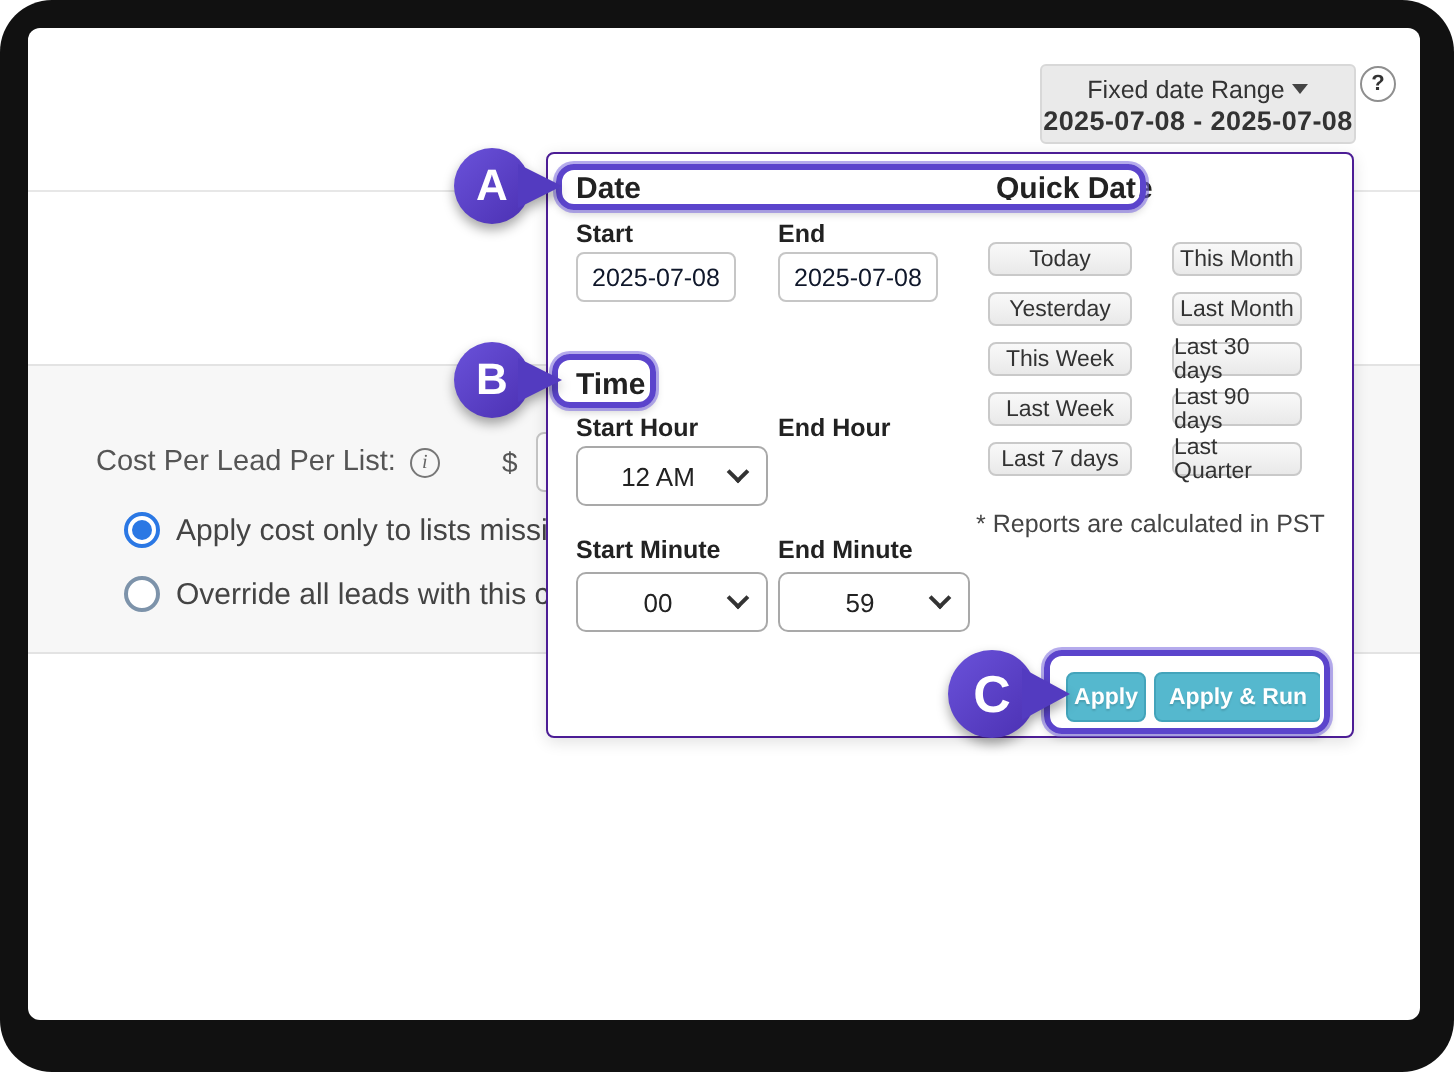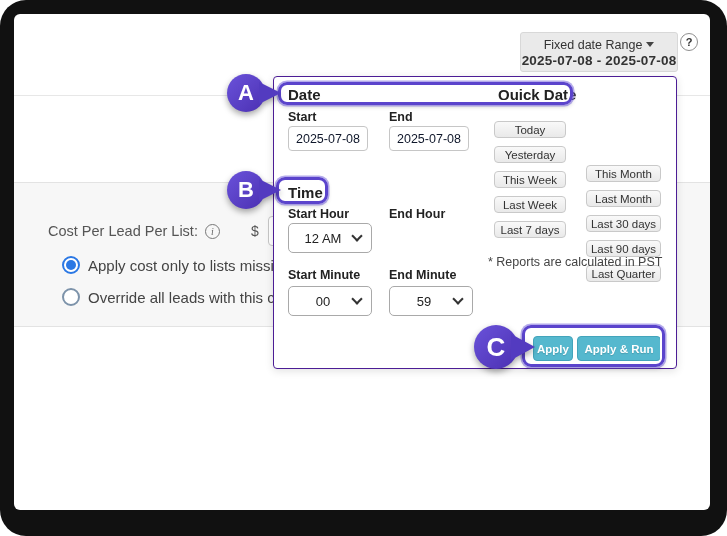--- a/index.html
+++ b/index.html
@@ -61,34 +61,34 @@
   }
   .p-abs { position:absolute; }
   .hdr { font-weight:bold; font-size:15px; color:#222; }
   .lbl { font-weight:bold; font-size:12.5px; color:#222;text-align:center; }
 
   .txt-input {
     position:absolute; width:80px; height:25px; border:1px solid #c6c6c6; border-radius:4px;
     background:#fff; color:#0f172a; font-size:12.5px; display:flex; align-items:center; justify-content:center;
   }
   .sel-box {
-    position:absolute; width:84px; height:30px; border:1px solid #a9a9a9; border-radius:5px;
+    position:absolute; width:96px; height:30px; border:1px solid #a9a9a9; border-radius:5px;
     background:#fff; color:#222; font-size:13px; display:flex; align-items:center; cursor:pointer;
   }
   .sel-box .sel-val { flex:1; text-align:center; padding-right:14px; }
   .chev { position:absolute; right:10px; top:10px; width:8px; height:8px;
     border-right:2px solid #333; border-bottom:2px solid #333; transform:rotate(45deg); margin-top:-2px; }
 
   .qbtn {
     position:absolute; height:17px; border:1px solid #c9c9c9; border-radius:4px;
     background:linear-gradient(#f9f9f9,#e9e9e9); color:#333; font-size:11.5px;
     display:flex; align-items:center; justify-content:center; cursor:pointer;
   }
   .qcol1 { left:220px; width:72px; }
-  .qcol2 { left:312px; width:75px;margin-top:44px; }
+  .qcol2 { left:312px; width:65px; }
 
   .pst-note { position:absolute; left:214px; top:178px; font-size:12.5px; color:#444; }
 
   .teal-btn {
     position:absolute; top:259px; height:25px; border:1px solid #43a4bb; border-radius:4px;
     background:#55b8ce; color:#fff; font-weight:bold; font-size:11.5px;
     display:flex; align-items:center; justify-content:center; cursor:pointer;
     text-shadow:0 1px 1px rgba(0,0,0,.15);
   }
 

